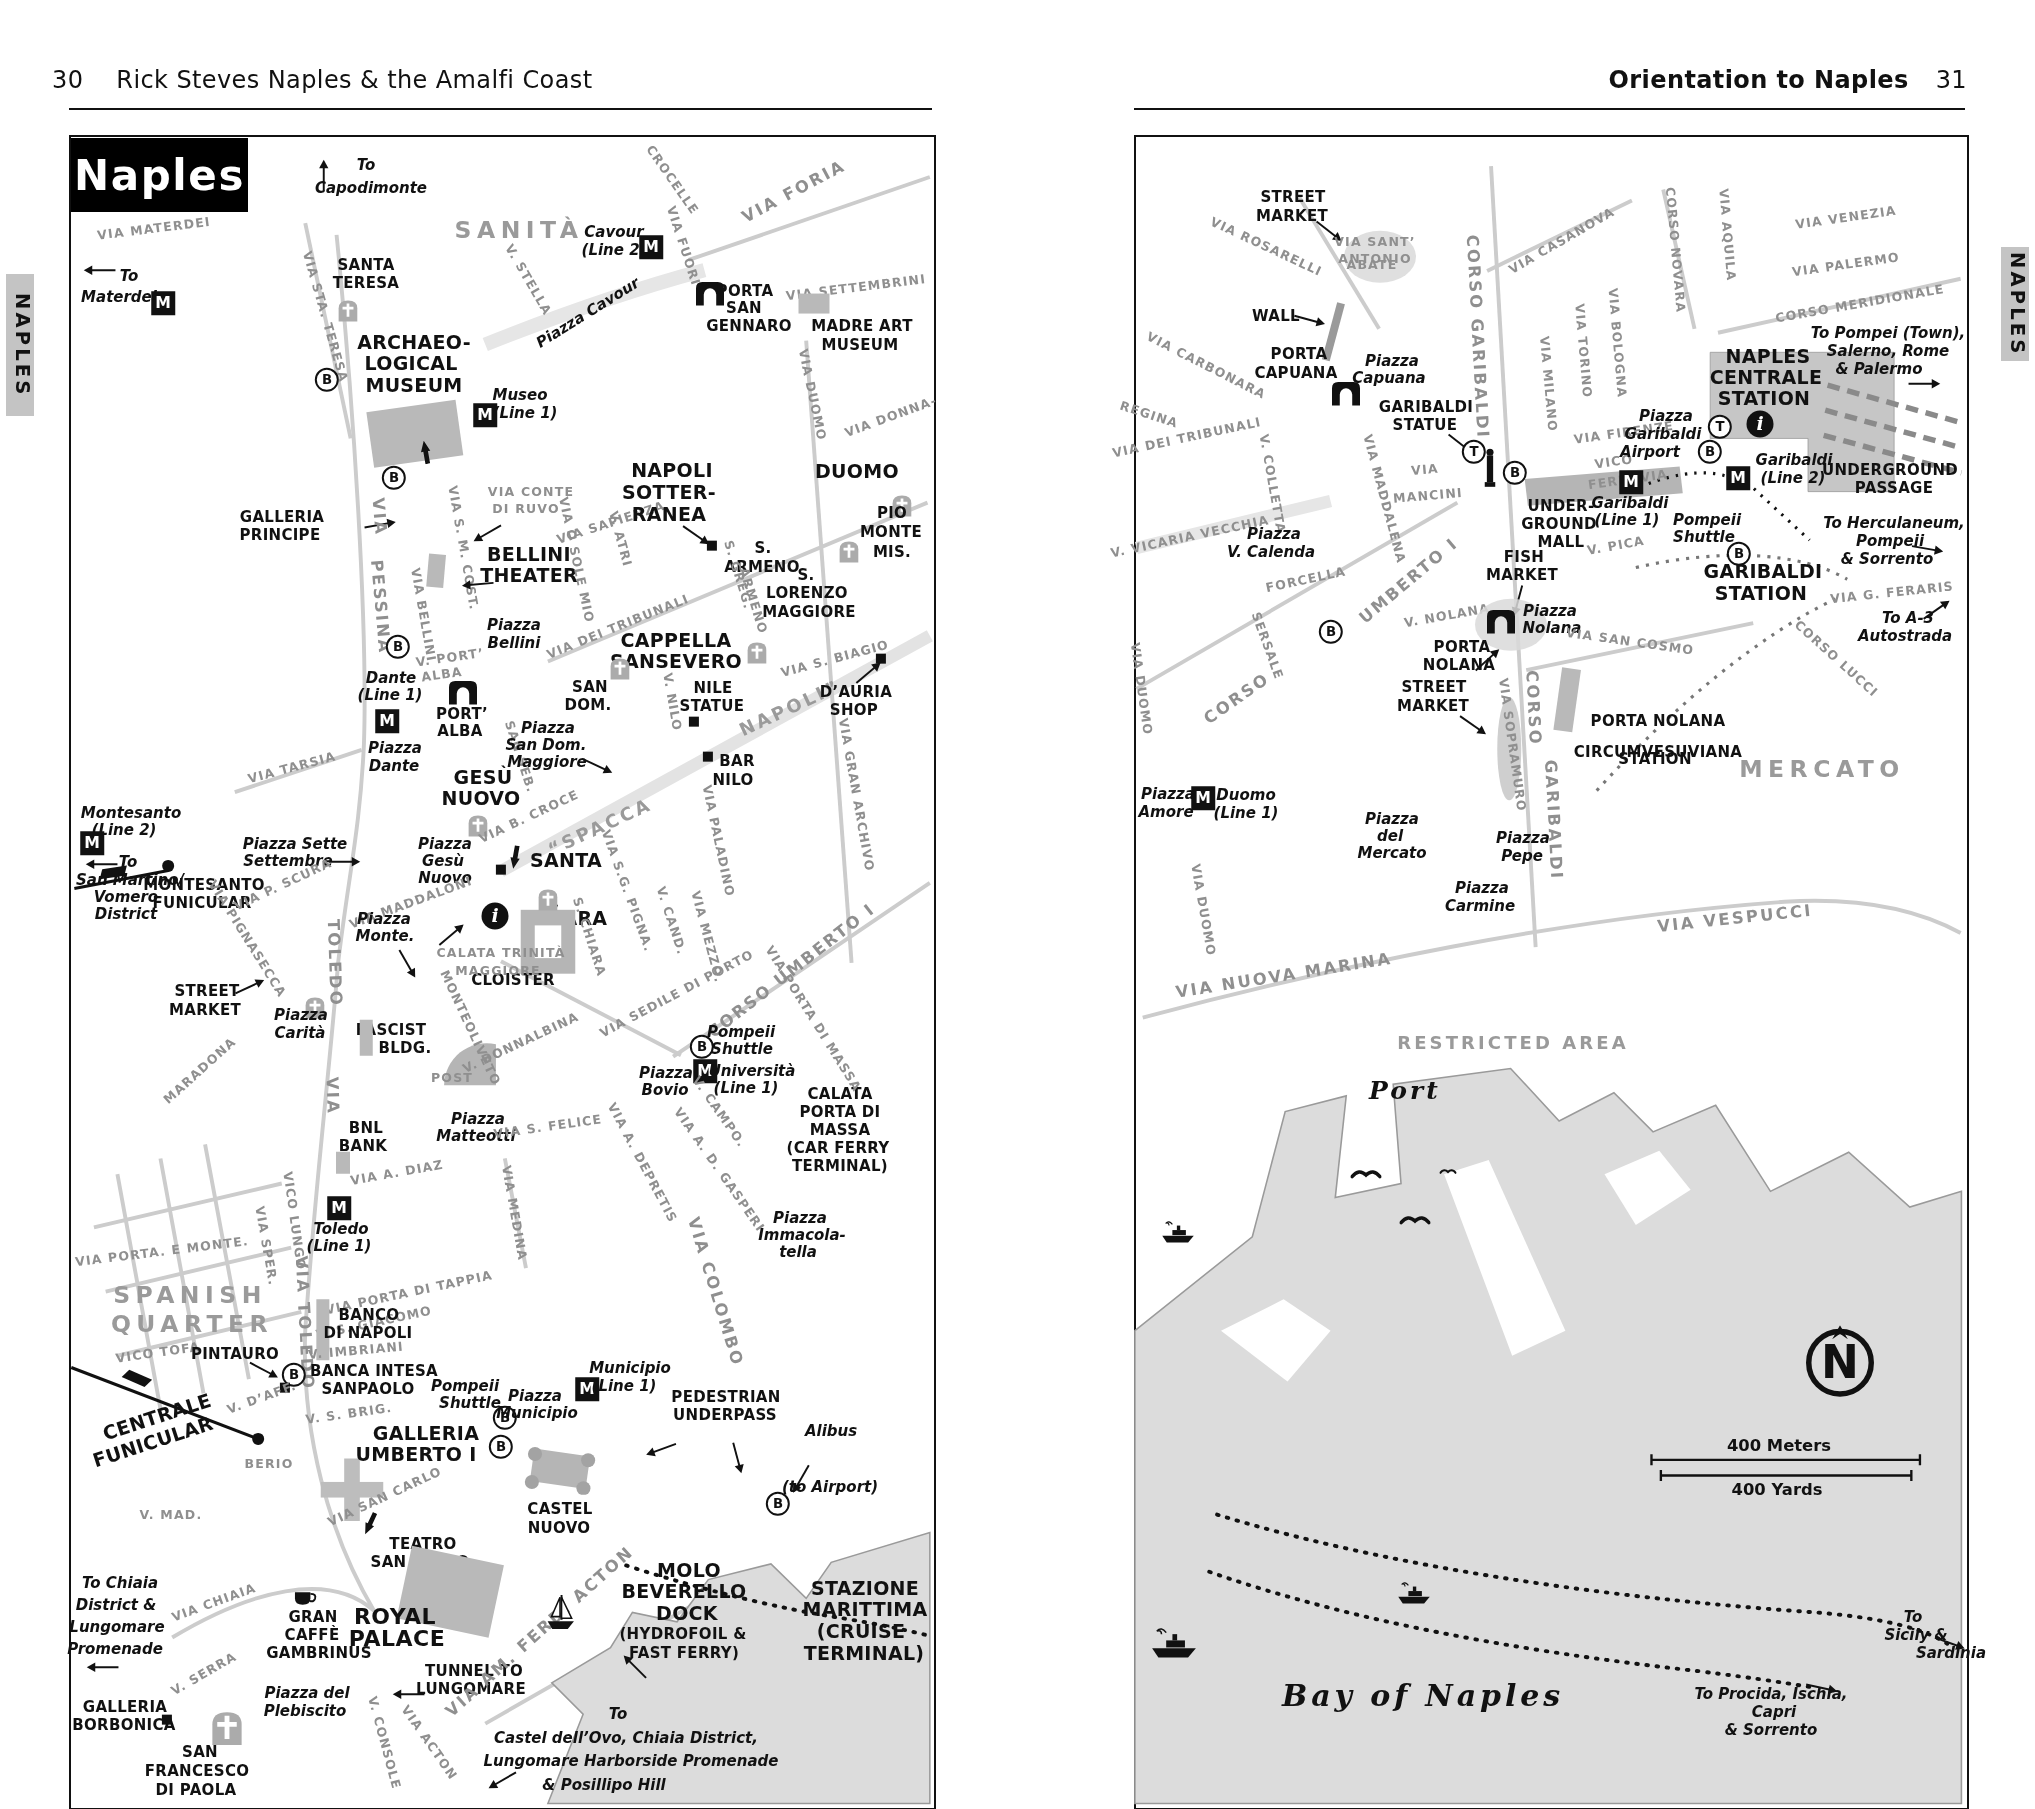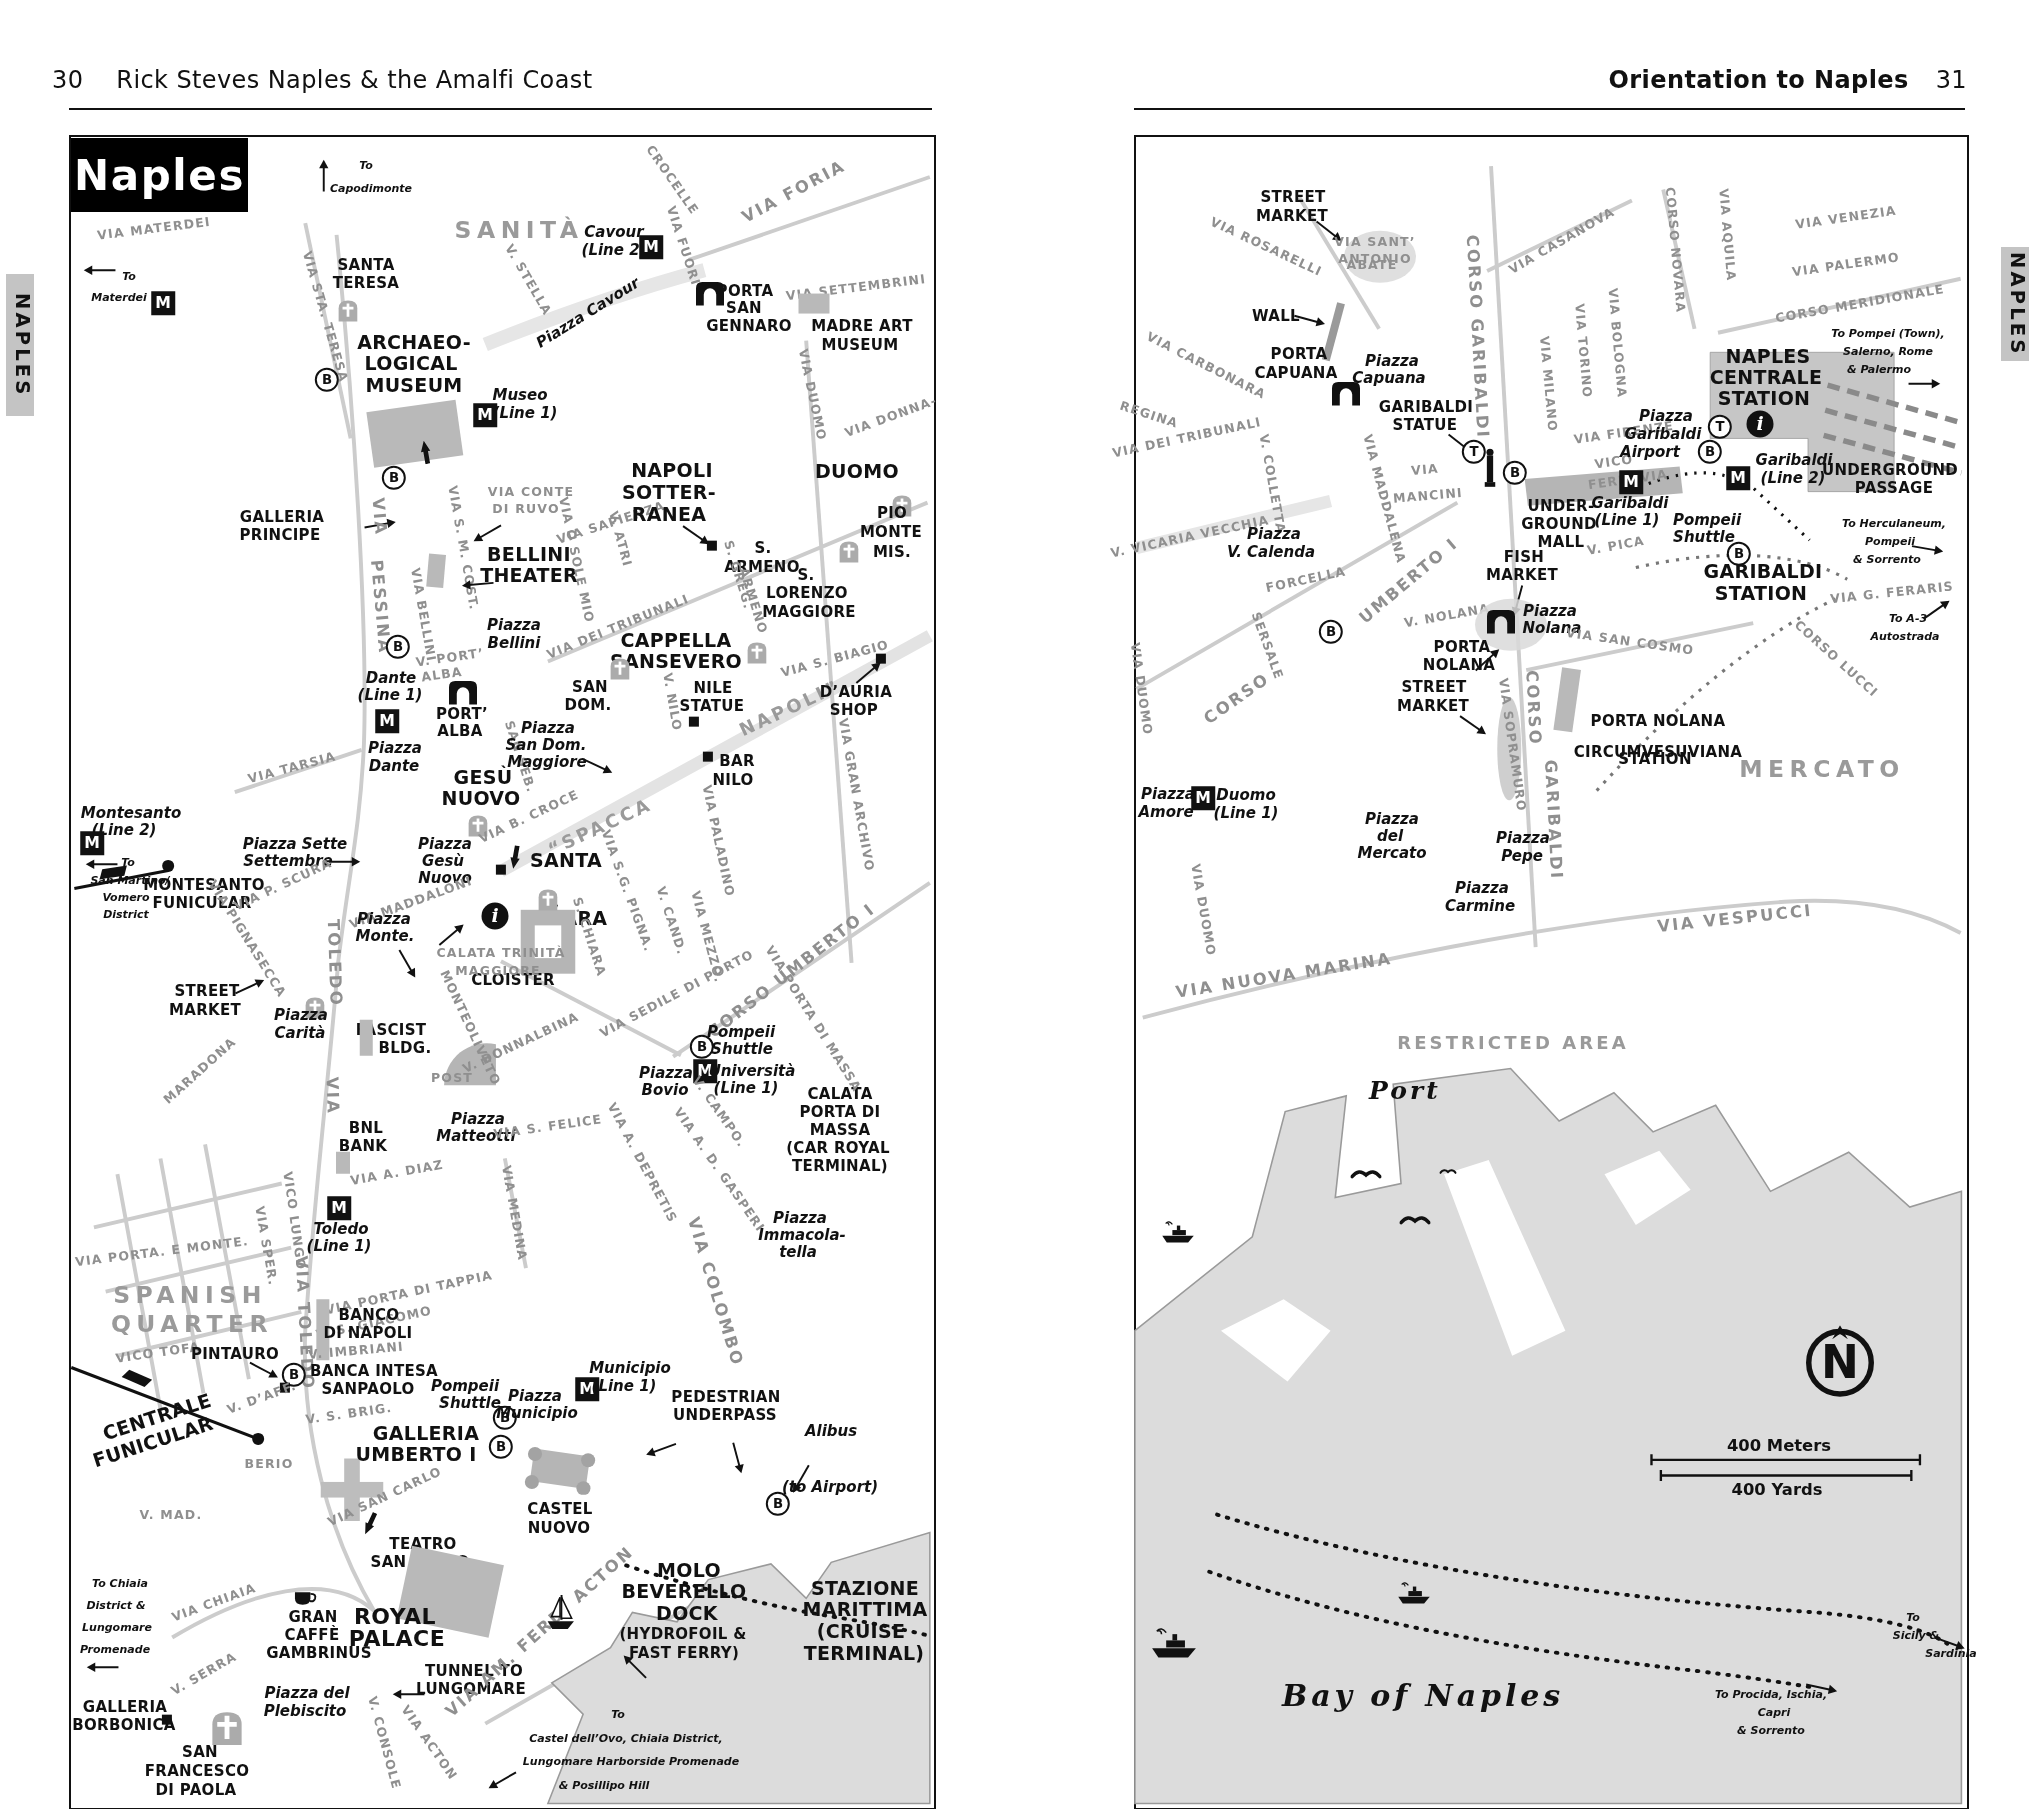--- a/index.html
+++ b/index.html
@@ -23,21 +23,21 @@
   #tab-right{left:2001px;top:247px;width:28px;height:114px;}
   .title-box{position:absolute;left:71px;top:138px;width:177px;height:74px;background:#000;
        z-index:5;display:flex;align-items:center;justify-content:center;}
   .title-box span{color:#fff;font-size:42px;font-weight:800;letter-spacing:1.6px;}
   .lbl{position:absolute;transform:translate(-50%,-50%) rotate(var(--r,0deg));
        white-space:nowrap;z-index:3;line-height:1;}
   .place{font-weight:800;font-size:15px;letter-spacing:0.3px;}
   .place2{font-weight:800;font-size:19px;letter-spacing:0.3px;}
   .place3{font-weight:800;font-size:22px;letter-spacing:0.5px;}
   .pz{font-weight:700;font-style:italic;font-size:15px;}
-  .note{font-weight:700;font-style:italic;font-size:11px;}
+  .note{font-weight:700;font-style:italic;font-size:15px;}
   .st{color:#8f8f8f;font-weight:700;font-size:12.5px;letter-spacing:1.2px;}
   .st2{color:#8f8f8f;font-weight:700;font-size:16.4px;letter-spacing:2.3px;}
   .dist{color:#9a9a9a;font-weight:700;font-size:23.5px;letter-spacing:5.5px;}
   .dist2{color:#9a9a9a;font-weight:700;font-size:18px;letter-spacing:3.1px;}
   .water{font-family:"DejaVu Serif","Liberation Serif",serif;font-style:italic;font-weight:800;
        font-size:25px;letter-spacing:3.1px;}
   .water2{font-family:"DejaVu Serif","Liberation Serif",serif;font-style:italic;font-weight:800;
        font-size:30px;letter-spacing:3.9px;}
   .scale{font-weight:700;font-size:16.4px;}
   .badge{display:inline-block;text-align:center;font-style:normal;}
@@ -383,21 +383,21 @@
     <div class="lbl pz" style="left: 752px; top: 1071px; --r: 0deg;">Università</div>
     <div class="lbl pz" style="left: 746px; top: 1088px; --r: 0deg;">(Line 1)</div>
     <div class="lbl pz" style="left: 666px; top: 1073px; --r: 0deg;">Piazza</div>
     <div class="lbl pz" style="left: 665px; top: 1090px; --r: 0deg;">Bovio</div>
     <div class="lbl st" style="left: 719px; top: 1112px; --r: 55deg;">V. CAMPO.</div>
     <div class="lbl st" style="left: 642px; top: 1163px; --r: 62deg;">VIA A. DEPRETIS</div>
     <div class="lbl st" style="left: 719px; top: 1170px; --r: 55deg;">VIA A. D. GASPERI</div>
     <div class="lbl place" style="left: 840px; top: 1094px; --r: 0deg;">CALATA</div>
     <div class="lbl place" style="left: 840px; top: 1112px; --r: 0deg;">PORTA DI</div>
     <div class="lbl place" style="left: 840px; top: 1130px; --r: 0deg;">MASSA</div>
-    <div class="lbl place" style="left: 838px; top: 1148px; --r: 0deg;">(CAR ROYAL</div>
+    <div class="lbl place" style="left: 838px; top: 1148px; --r: 0deg;">(CAR FERRY</div>
     <div class="lbl place" style="left: 840px; top: 1166px; --r: 0deg;">TERMINAL)</div>
     <div class="lbl st" style="left: 813px; top: 1019px; --r: 58deg;">VIA PORTA DI MASSA</div>
     <div class="lbl st2" style="left: 715px; top: 1292px; --r: 73deg;">VIA COLOMBO</div>
     <div class="lbl pz" style="left: 800px; top: 1218px; --r: 0deg;">Piazza</div>
     <div class="lbl pz" style="left: 802px; top: 1235px; --r: 0deg;">Immacola-</div>
     <div class="lbl pz" style="left: 798px; top: 1252px; --r: 0deg;">tella</div>
     <div class="lbl place" style="left: 207px; top: 991px; --r: 0deg;">STREET</div>
     <div class="lbl place" style="left: 205px; top: 1010px; --r: 0deg;">MARKET</div>
     <div class="lbl " style="left: 250px; top: 988px; --r: -25deg;"><svg width="34" height="11" viewBox="0 0 44 14">
         <path d="M2 7 H34" stroke="#111" stroke-width="2.5"></path>

